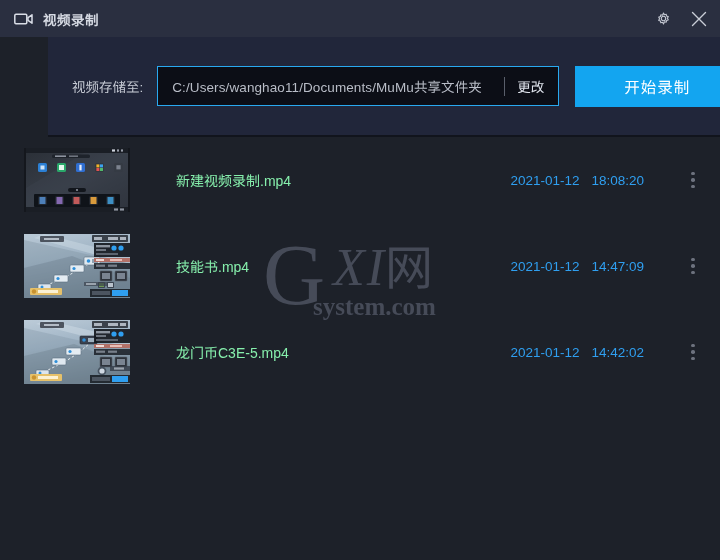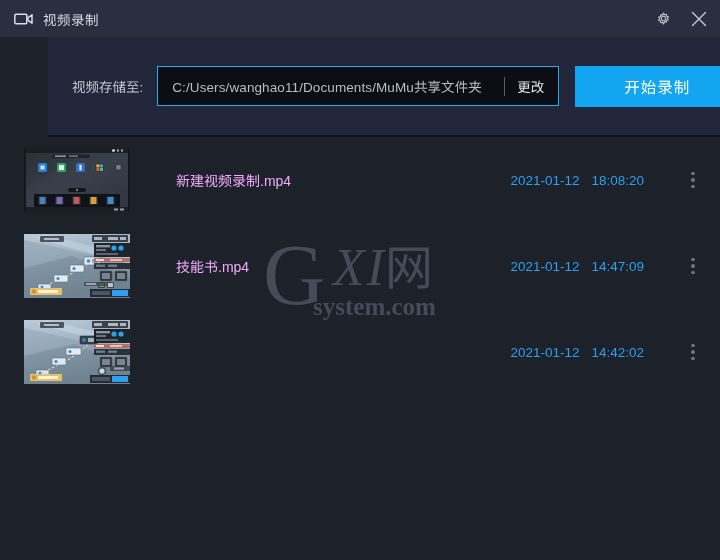--- a/index.html
+++ b/index.html
@@ -19,20 +19,21 @@
 
   
   .titlebar {
     height: 37px;
     width: 100%;
     background: #2a2f40;
     display: flex;
     align-items: center;
     padding: 0 10px 0 14px;
     position: relative;
+    font-weight: bold;
   }
   .titlebar-left {
     display: flex;
     align-items: center;
     gap: 10px;
   }
   .cam-icon { width: 19px; height: 14px; display: block; }
   .title-text {
     font-size: 13.5px;
     color: #d5d9e2;
@@ -182,21 +183,21 @@
     flex: none;
     position: relative;
     overflow: hidden;
     background: #11151c;
   }
   .thumb svg { display: block; width: 106px; height: 64px; }
 
   .file-name {
     margin-left: 46px;
     font-size: 14px;
-    color: #f0abfc;
+    color: #86efac;
     white-space: nowrap;
     cursor: pointer;
   }
   .file-meta {
     margin-left: auto;
     display: flex;
     align-items: center;
     gap: 12px;
     white-space: nowrap;
   }
@@ -486,20 +487,21 @@
         <rect x="93" y="39" width="8" height="6" fill="#7a8491"></rect>
         <circle cx="78" cy="51" r="4.4" fill="#46525f"></circle>
         <circle cx="78" cy="51" r="2.6" fill="#cfd8e2"></circle>
         <rect x="66" y="55" width="40" height="8" fill="#1b2027" opacity="0.9"></rect>
         <rect x="68" y="57" width="18" height="4" fill="#4c5560"></rect>
         <rect x="88" y="56" width="16" height="6" fill="#2f9ff0"></rect>
         <rect x="86" y="46" width="20" height="5" fill="#343c47" opacity="0.8"></rect>
         <rect x="90" y="47.4" width="10" height="2.2" fill="#9aa3ad"></rect>
       </svg>
     </div>
+    <span class="file-name">龙门币C3E-5.mp4</span>
     <div class="file-meta">
       <span class="file-date">2021-01-12</span>
       <span class="file-time">14:42:02</span>
       <div class="dots-btn">
           <i></i>
           <i></i>
           <i></i>
         </div>
     </div>
   </div>

